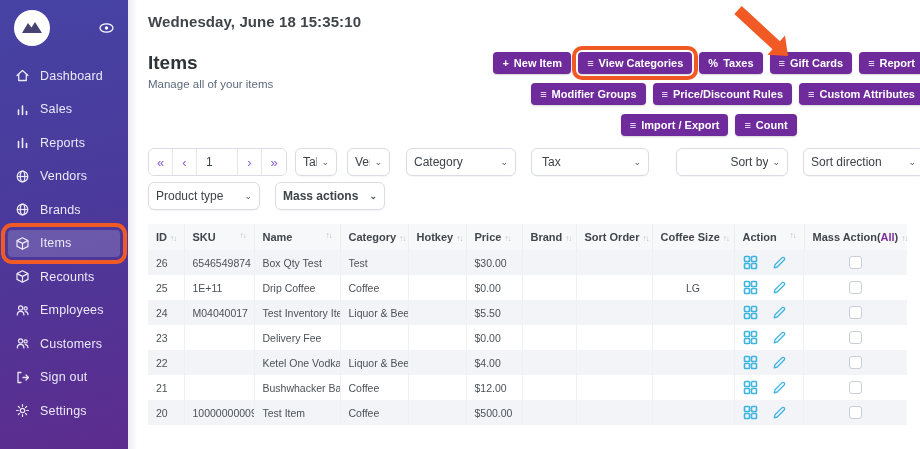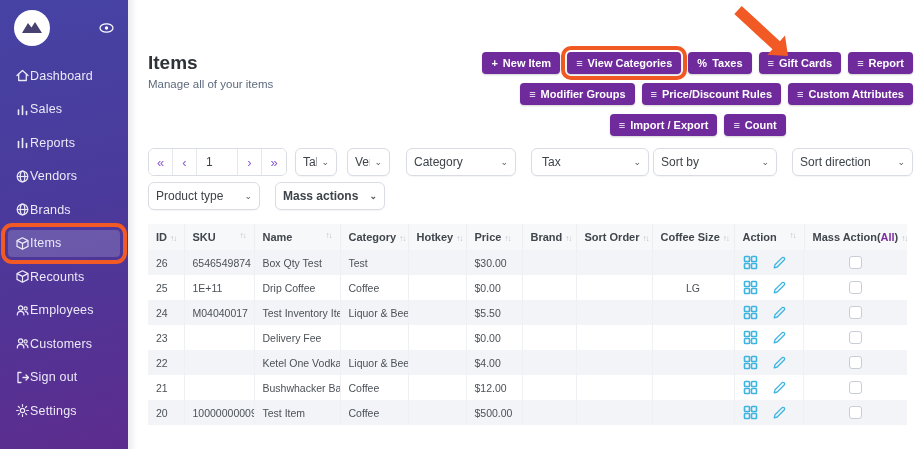--- a/index.html
+++ b/index.html
@@ -10,21 +10,21 @@
   
   .sidebar { width:128px; min-width:128px; height:449px;
     background:linear-gradient(168deg,#4643A4 0%,#4A3A9B 45%,#5C2C8E 100%);
     color:#ECE9F8; display:flex; flex-direction:column; }
   .logo-row { display:flex; align-items:center; justify-content:space-between;
     padding:6px 12px 0 14px; height:50px; }
   .logo-circle { width:36px; height:36px; border-radius:50%; background:#fff;
     display:flex; align-items:center; justify-content:center; }
   .eye-btn { background:none; border:none; cursor:pointer; padding:2px; }
   .nav { margin-top:12px; padding:0 8px; }
-  .nav-item { display:flex; align-items:center; height:27px;
+  .nav-item { display:flex; align-items:center; gap:10px; height:27px;
     padding:0 6px; margin-bottom:6.5px; border-radius:4px; cursor:pointer;
     font-size:12.5px; letter-spacing:.2px; color:#ECE9F8; }
   .nav-item .nicon { width:16px; display:flex; align-items:center; justify-content:center; }
   .nav-item.active { background:rgba(255,255,255,.17);
     outline:4px solid #F15A24; outline-offset:3px; }
 
   
   .main { flex:1; position:relative; padding:0 13px 0 20px;
     background:linear-gradient(90deg,#ececf1 0px,#ffffff 9px); }
   .topbar { height:42px; display:flex; align-items:center; }
@@ -220,20 +220,21 @@
           </svg>
       </span>
       <span>Settings</span>
     </div>
   </nav>
 </aside>
 
 <main class="main">
 
   <div class="topbar">
+    <span class="datetime">Wednesday, June 18 15:35:10</span>
   </div>
 
   <svg class="anno-arrow" width="66" height="56" viewBox="0 0 66 56">
     <polygon points="13.7,1.9 51.9,37.2 57,31.6 60,52 39.4,50.8 44.5,45.3 6.3,10.1" fill="#F15A24"></polygon>
   </svg>
 
   <div class="page-head">
     <div>
       <div class="page-title">Items</div>
       <div class="page-subtitle">Manage all of your items</div>
@@ -307,21 +308,21 @@
           <span class="chev">⌄</span>
       </div>
       <div class="fselect" style="width:110px; margin-left:16px;">
         <span class="sel-label">Category</span>
           <span class="chev">⌄</span>
       </div>
       <div class="fselect" style="width:118px; margin-left:15px;padding-left:10px;">
         <span class="sel-label">Tax</span>
           <span class="chev">⌄</span>
       </div>
-      <div class="fselect" style="width:124px; margin-left:4px;">
+      <div class="fselect" style="width:112px; margin-left:27px;text-align:right;">
         <span class="sel-label">Sort by</span>
           <span class="chev">⌄</span>
       </div>
       <div class="fselect" style="width:121px; margin-left:15px;">
         <span class="sel-label">Sort direction</span>
           <span class="chev">⌄</span>
       </div>
     </div>
 
     <div class="filter-row">

